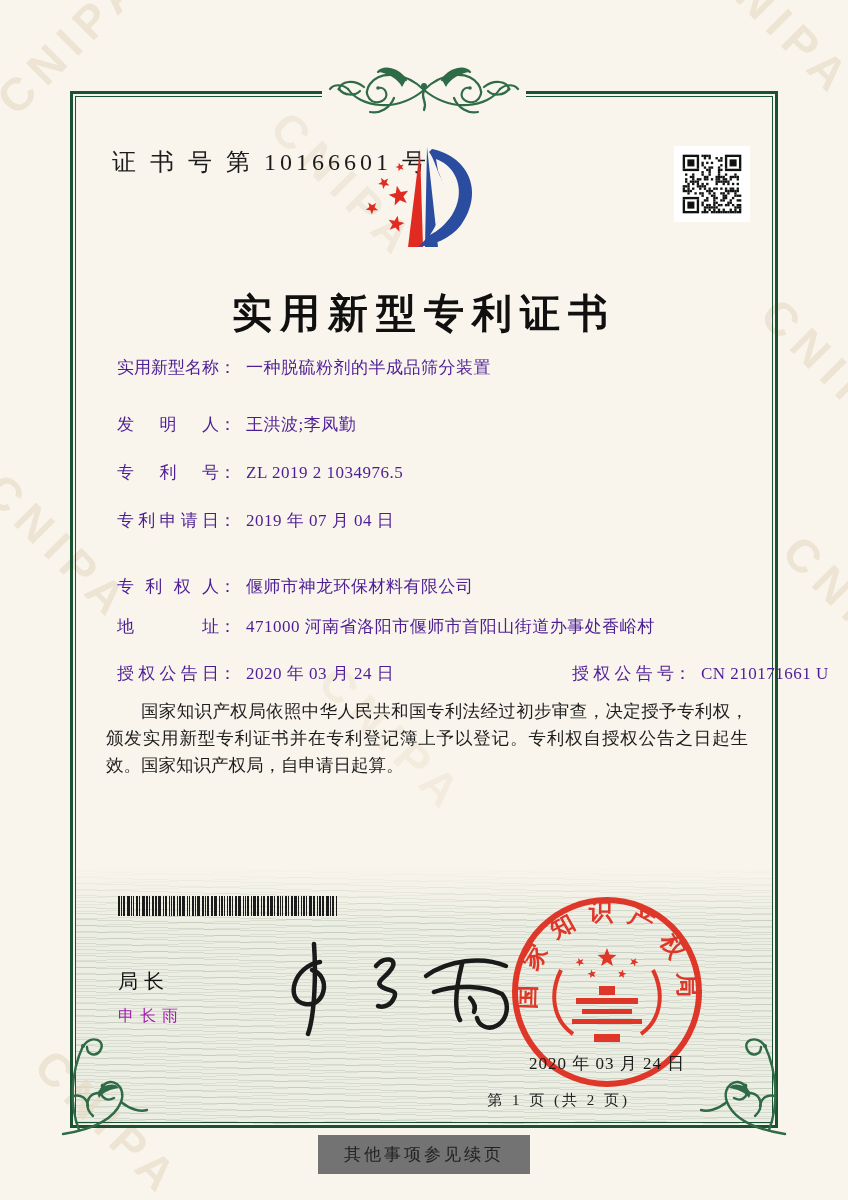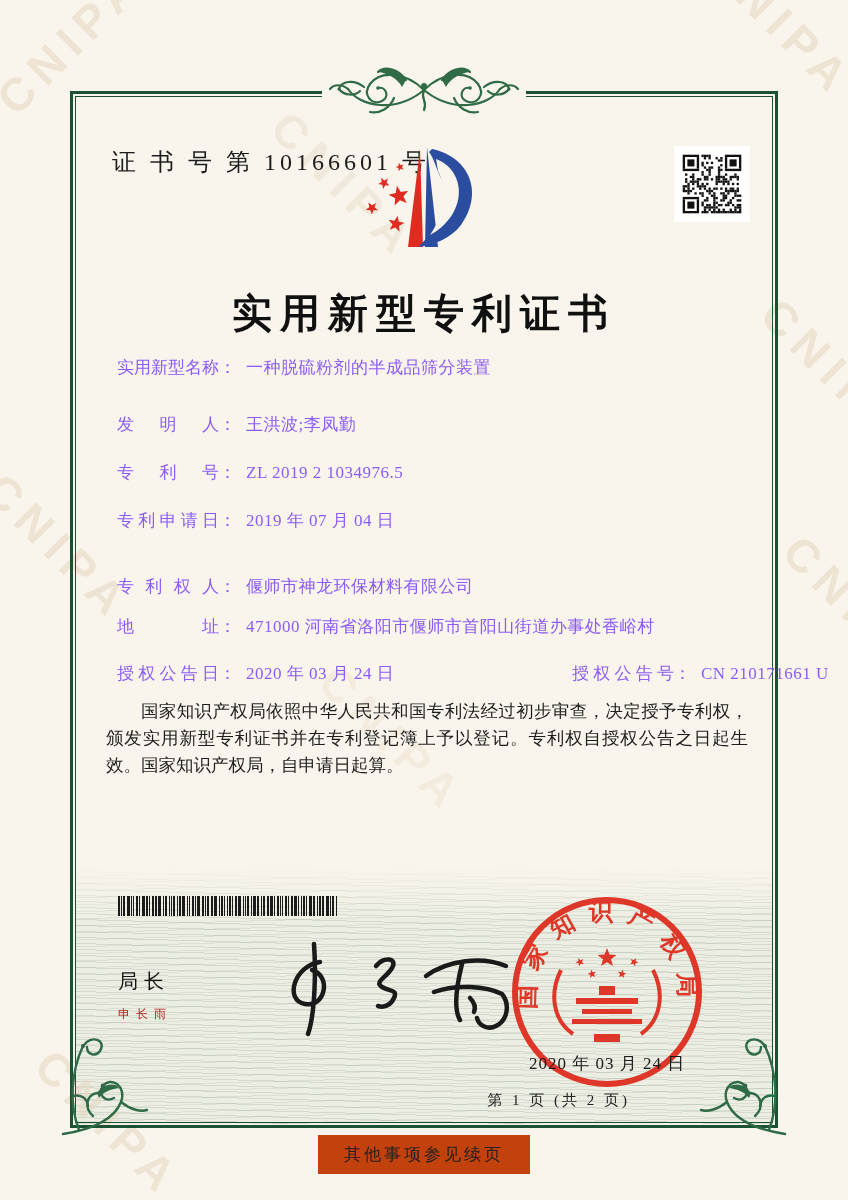--- a/index.html
+++ b/index.html
@@ -38,49 +38,49 @@
   .cert-no{
     position:absolute;left:112px;top:146px;
     font-size:24px;letter-spacing:4px;color:#1c1c1c;
   }
   .logo{position:absolute;left:358px;top:141px;}
   .qr{position:absolute;left:674px;top:146px;width:76px;height:76px;background:#fff;padding:4px;box-sizing:border-box;}
   .title{
     position:absolute;left:70px;top:254px;width:708px;text-align:center;
     font-size:40px;font-weight:bold;letter-spacing:8px;color:#101010;white-space:nowrap;margin-top:32px;
   }
-  .row{position:absolute;left:117px;font-size:17px;white-space:nowrap;color:#8b5cf6;}
+  .row{position:absolute;left:117px;font-size:17px;white-space:nowrap;color:#4c1d95;}
   .row .lbl{
     display:inline-block;width:102px;text-align:justify;text-align-last:justify;
     vertical-align:top;
   }
   .row .colon{display:inline-block;margin-right:10px;}
   .row .val{letter-spacing:.5px;}
   .row2{position:absolute;left:455px;top:0;white-space:nowrap;}
   .body-text{
     position:absolute;left:106px;top:698px;width:642px;
     font-size:17.5px;line-height:27px;text-align:justify;color:#1d1d1d;
   }
   .body-text p{margin:0;text-indent:2em;}
   .barcode{position:absolute;left:118px;top:896px;}
   .sig-title{position:absolute;left:118px;top:968px;font-size:20px;letter-spacing:6px;color:#141414;}
-  .sig-name{position:absolute;left:118px;top:1006px;font-size:12px;letter-spacing:6px;color:#b91c1c;}
+  .sig-name{position:absolute;left:118px;top:1006px;font-size:16px;letter-spacing:6px;color:#a21caf;}
   .signature{position:absolute;left:258px;top:932px;}
   .seal{position:absolute;left:508px;top:893px;width:198px;height:198px;}
   .seal-date{
     position:absolute;left:498px;top:1052px;width:218px;text-align:center;
     font-size:17px;color:#1a1a1a;letter-spacing:1px;white-space:nowrap;z-index:6;
   }
   .page-num{
     position:absolute;left:70px;top:1091px;width:560px;text-align:right;
     font-size:15px;letter-spacing:3px;color:#222;z-index:5;
   }
   .note-box{
     position:absolute;left:50%;top:1135px;transform:translateX(-50%);
-    background:#c2410c;padding:8px 26px;font-size:17px;letter-spacing:3px;color:#222;
+    background:#737373;padding:8px 26px;font-size:17px;letter-spacing:3px;color:#222;
     white-space:nowrap;
   }
   .ornament-top{position:absolute;left:294px;top:60px;z-index:3;}
   .corner{position:absolute;z-index:3;}
   .corner.left{left:57px;top:1036px;}
   .corner.right{left:699px;top:1036px;transform:scaleX(-1);}
   .z2{z-index:2;}
 </style>
 </head>
 <body>

